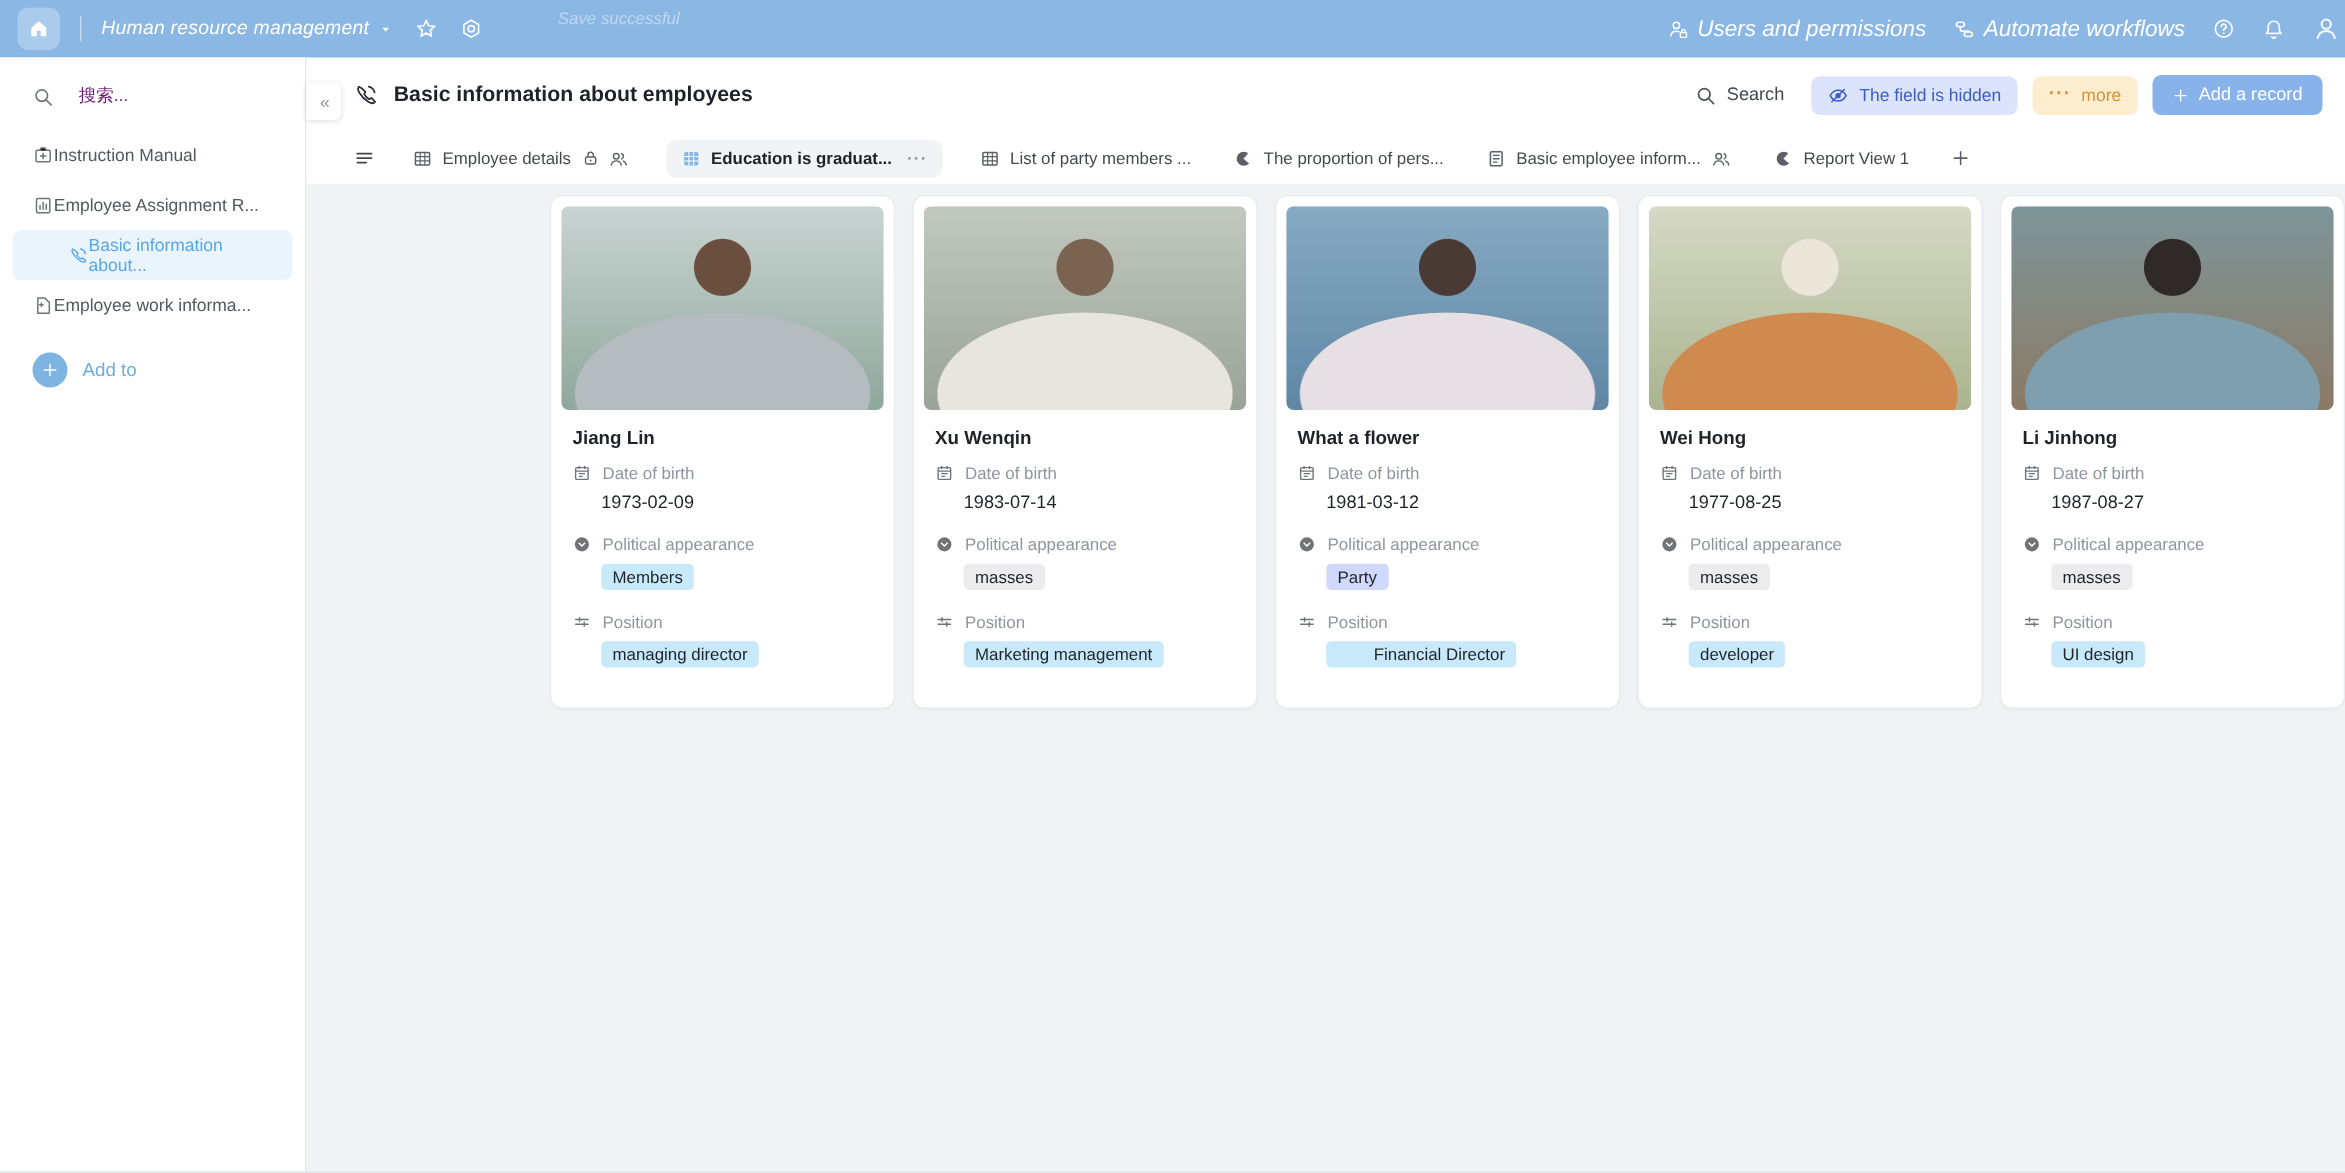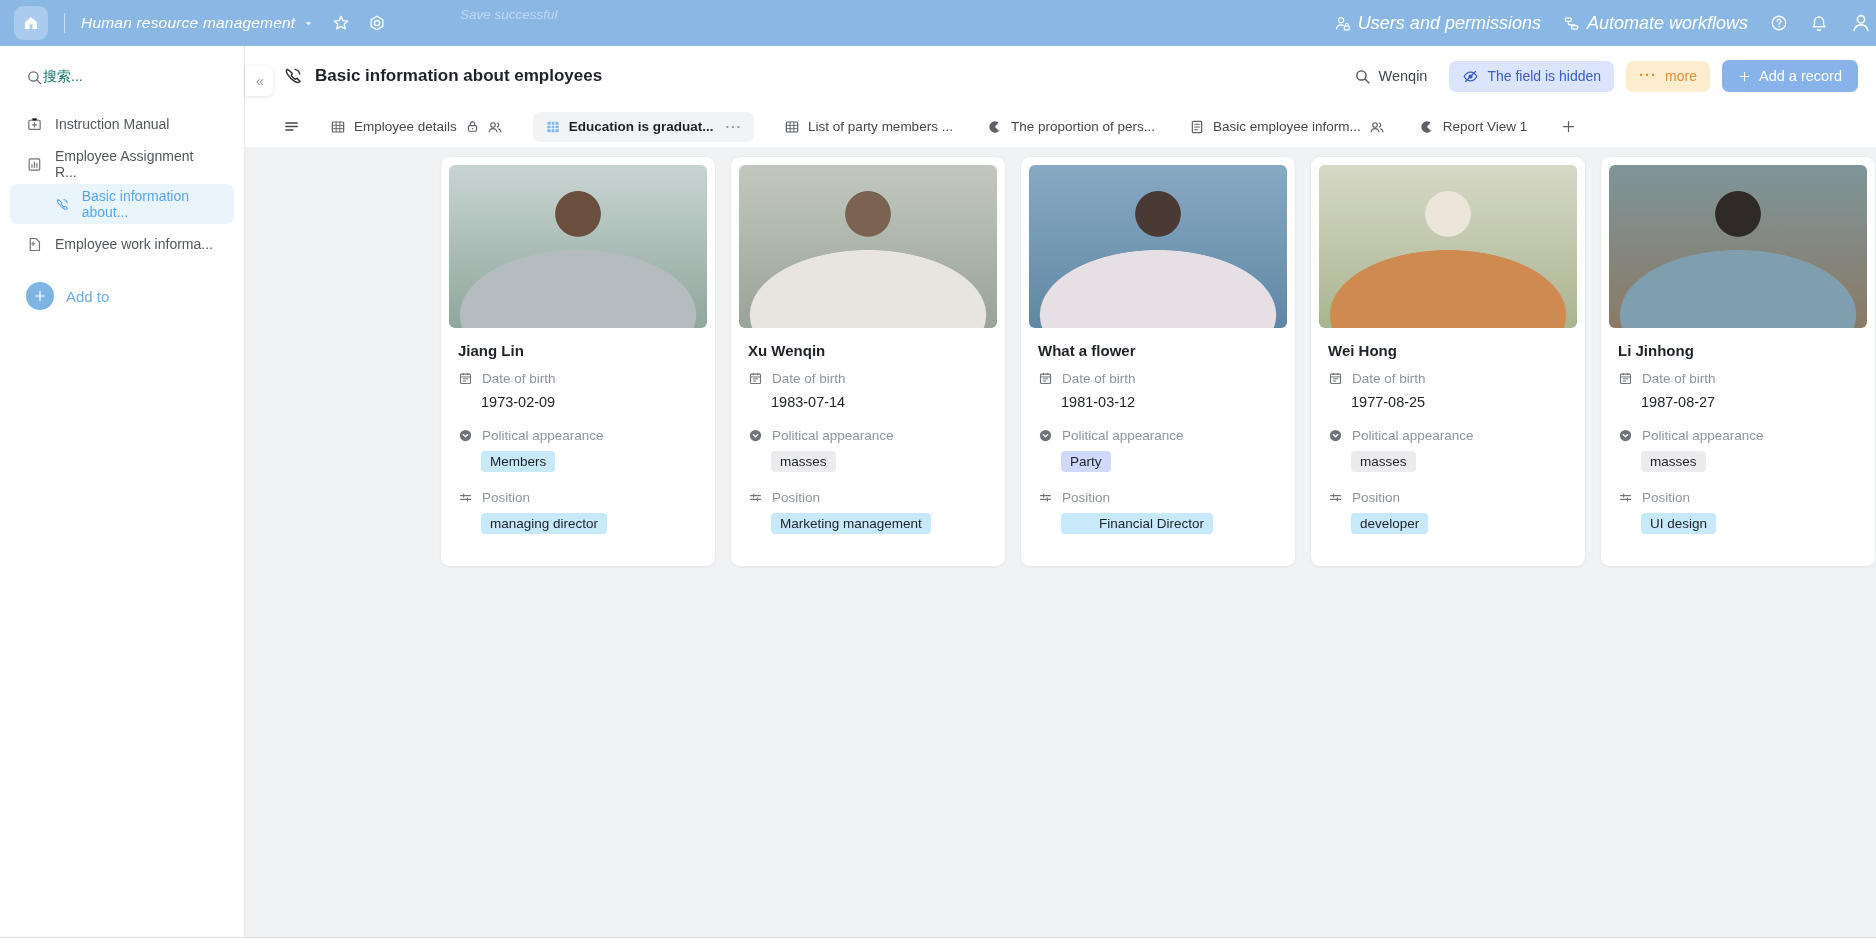--- a/index.html
+++ b/index.html
@@ -17,40 +17,40 @@
     padding:0 14px; color:#fff; position:relative;font-style:italic;
   }
   .home-btn {
     width:34px; height:34px; border-radius:9px; background:rgba(255,255,255,.28);
     display:flex; align-items:center; justify-content:center; cursor:pointer;
   }
   .tb-divider { width:1px; height:20px; background:rgba(255,255,255,.55); margin:0 16px; }
   .tb-title { font-size:15.5px; font-weight:400; letter-spacing:.2px; display:flex; align-items:center; gap:8px; cursor:pointer; }
   .tb-iconbtn { margin-left:18px; cursor:pointer; opacity:.95; display:flex; }
   .toast {
-    position:absolute; left:460px; top:6px; width:110px; line-height:17px;
-    font-size:13.5px; color:rgba(255,255,255,.45); pointer-events:none;
+    position:absolute; left:440px; top:6px; width:110px; line-height:17px;
+    font-size:13.5px; color:rgba(255,255,255,.45); pointer-events:none;text-align:center;
   }
   .tb-right { margin-left:auto; display:flex; align-items:center; gap:22px; }
   .tb-link { display:flex; align-items:center; gap:7px; font-size:18px; cursor:pointer; white-space:nowrap; }
 
   
   .shell { display:flex; height:892px; }
 
   
   .sidebar {
     width:245px; background:#fff; border-right:1px solid #e4e6e9;
     padding:22px 0 0 0; position:relative; flex:none;
   }
   .side-search {
-    display:flex; align-items:center; gap:0; margin:0 18px 18px 26px;
-    color:#0f766e; font-size:14px; cursor:text;
+    display:flex; align-items:center; gap:20px; margin:0 18px 18px 26px;
+    color:#701a75; font-size:14px; cursor:text;
   }
   .side-item {
-    display:flex; align-items:center; gap:12px; height:40px; margin:0 10px;
+    display:flex; align-items:center; height:40px; margin:0 10px;
     padding:0 16px; border-radius:7px; font-size:14px; color:#53575e; cursor:pointer;
   }
   .side-item .ic { color:#6f747b; }
   .side-item.active { background:#eaf4fd; color:#57a6e8;padding-left:45px; }
   .side-item.active .ic { color:#57a6e8; }
   .add-to {
     display:flex; align-items:center; gap:12px; margin:18px 10px 0 26px;
     color:#6cacde; font-size:15px; cursor:pointer;
   }
   .add-to-circle {
@@ -339,21 +339,21 @@
     <div class="page-header">
       <svg class="ic" width="20" height="20" style="color:#2b2f36">
           <use href="#i-phone"></use>
         </svg>
       <h1 class="page-title">Basic information about employees</h1>
       <div class="ph-right">
         <span class="ph-search">
           <svg class="ic" width="17" height="17" style="color:#4a4e55">
               <use href="#i-search"></use>
             </svg>
-          <span>Wenqin</span>
+          <span>Search</span>
         </span>
         <span class="chip chip-hidden">
           <svg class="ic" width="17" height="17">
               <use href="#i-eye-off"></use>
             </svg>
           <span>The field is hidden</span>
         </span>
         <span class="chip chip-more">
           <span class="dots">···</span>
           <span>more</span>

